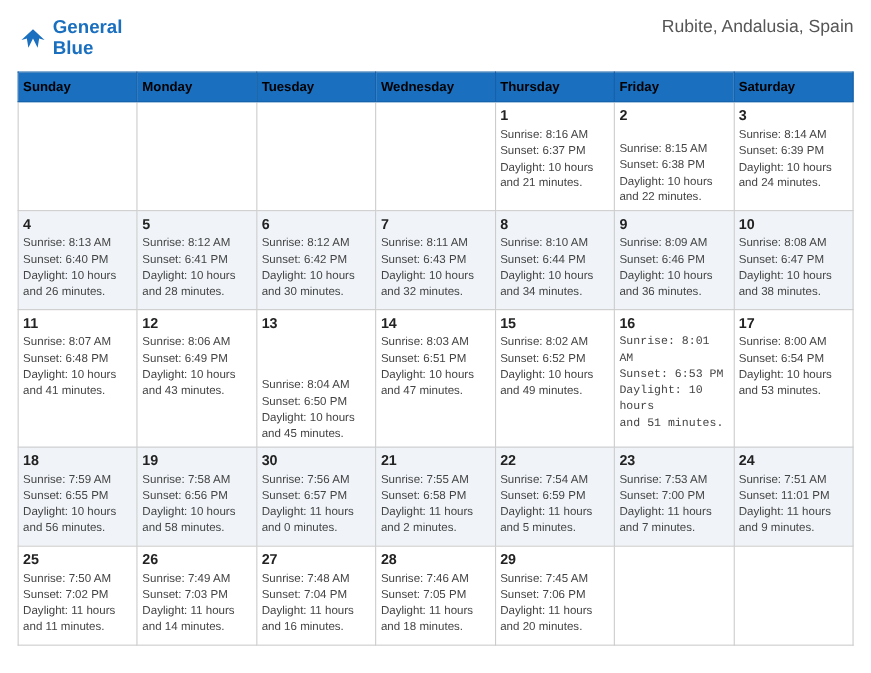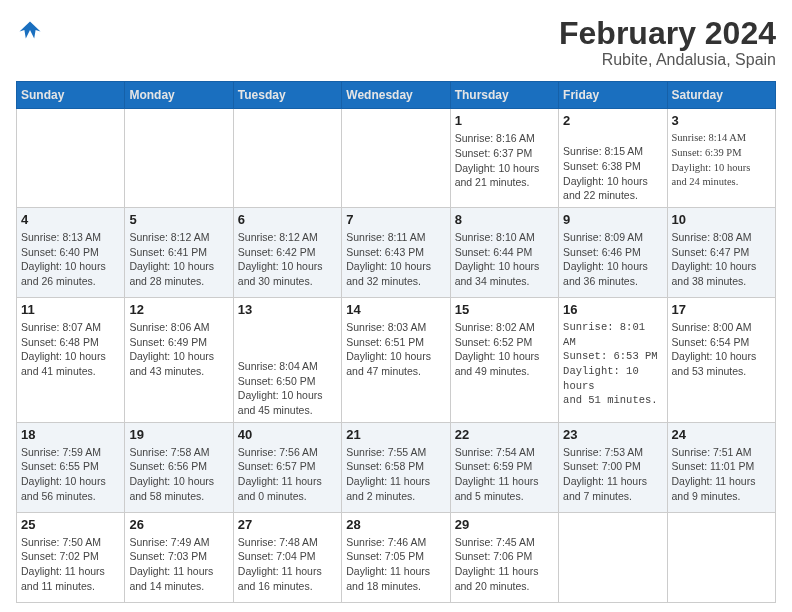--- a/index.html
+++ b/index.html
@@ -39,21 +39,21 @@
       font-weight: normal;
       color: #555;
     }
     table {
       width: 100%;
       border-collapse: collapse;
       font-size: 11px;
     }
     thead tr th {
       background: #1a6fbf;
-      color: #e5e5e5;
+      color: #000000;
       padding: 6px 4px;
       text-align: left;
       font-size: 12px;
       font-weight: bold;
       border: 1px solid #1560a8;
     }
     tbody tr td {
       border: 1px solid #ccc;
       vertical-align: top;
       padding: 4px;
@@ -83,23 +83,26 @@
     }
   </style>
 </head>
 <body>
 
 <div class="header">
   <div class="logo">
     <svg class="logo-bird" viewBox="0 0 40 40">
       <polygon points="20,8 35,22 28,20 26,32 20,20 14,32 12,20 5,22" fill="#1a6fbf"></polygon>
     </svg>
+    <div>
+      <div style="font-size:17px;font-weight:bold;color:#1a6fbf;line-height:1.1;">General</div>
+      <div style="font-size:17px;font-weight:bold;color:#1a6fbf;line-height:1.1;">Blue</div>
+    </div>
   </div>
   <div class="title-block">
-    <h1>February 2024</h1>
     <h2>Rubite, Andalusia, Spain</h2>
   </div>
 </div>
 
 <table>
   <thead>
     <tr>
     <th>Sunday</th>
         <th>Monday</th>
         <th>Tuesday</th>
@@ -124,21 +127,21 @@
         </td>
         <td>
           <div class="day-num">2</div>
           <div class="day-info" style="white-space: pre-line; margin-top: 16px;">Sunrise: 8:15 AM
 Sunset: 6:38 PM
 Daylight: 10 hours
 and 22 minutes.</div>
         </td>
         <td>
           <div class="day-num">3</div>
-          <div class="day-info" style="white-space: pre-line; font-family: Liberation Serif, serif;">Sunrise: 8:14 AM
+          <div class="day-info" style="white-space: pre-line;">Sunrise: 8:14 AM
 Sunset: 6:39 PM
 Daylight: 10 hours
 and 24 minutes.</div>
         </td>
       </tr>
       <tr>
         <td>
           <div class="day-num">4</div>
           <div class="day-info" style="white-space: pre-line;">Sunrise: 8:13 AM
 Sunset: 6:40 PM
@@ -248,21 +251,21 @@
 and 56 minutes.</div>
         </td>
         <td>
           <div class="day-num">19</div>
           <div class="day-info" style="white-space: pre-line;">Sunrise: 7:58 AM
 Sunset: 6:56 PM
 Daylight: 10 hours
 and 58 minutes.</div>
         </td>
         <td>
-          <div class="day-num">40</div>
+          <div class="day-num">30</div>
           <div class="day-info" style="white-space: pre-line;">Sunrise: 7:56 AM
 Sunset: 6:57 PM
 Daylight: 11 hours
 and 0 minutes.</div>
         </td>
         <td>
           <div class="day-num">21</div>
           <div class="day-info" style="white-space: pre-line;">Sunrise: 7:55 AM
 Sunset: 6:58 PM
 Daylight: 11 hours

